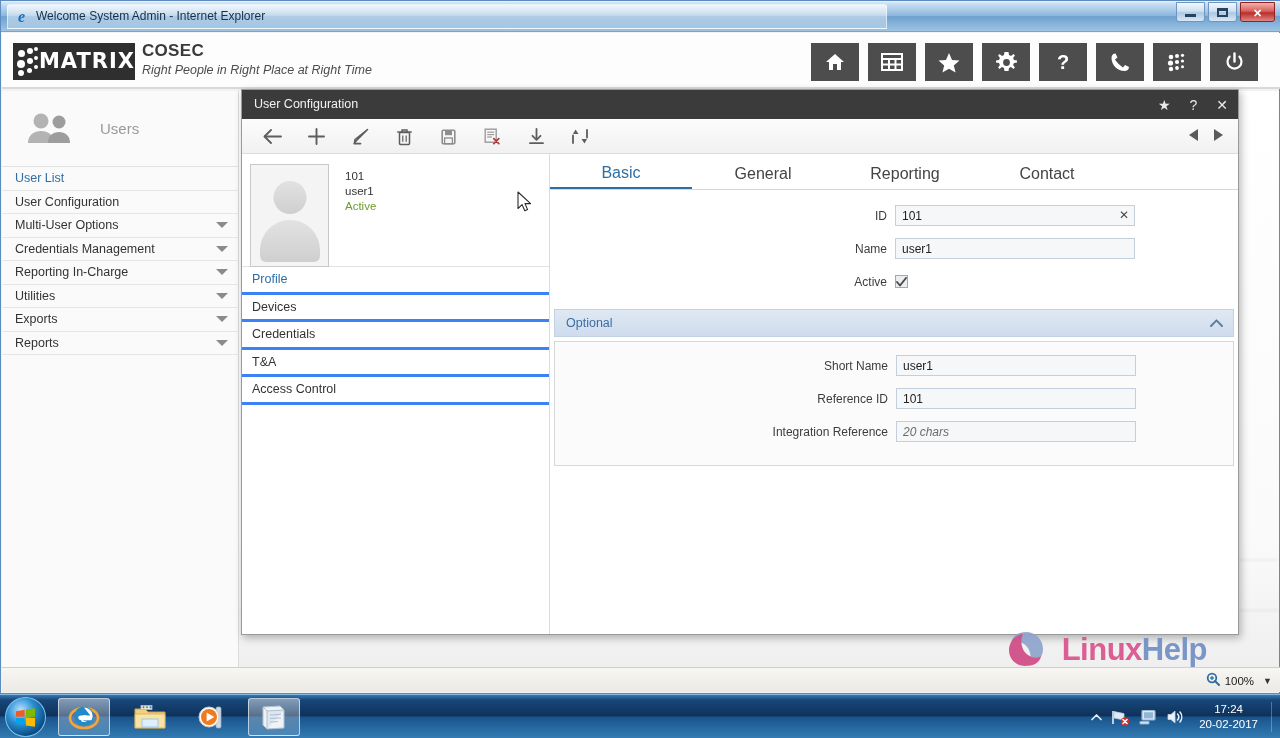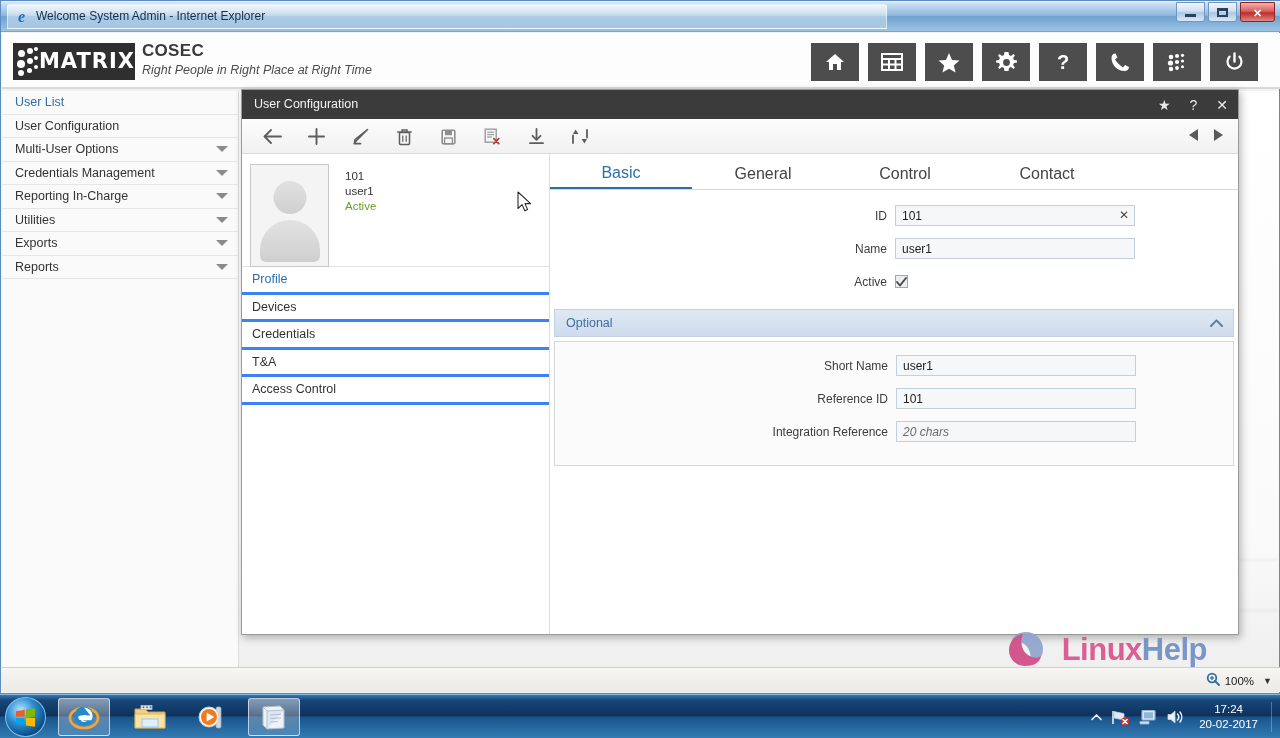--- a/index.html
+++ b/index.html
@@ -390,20 +390,29 @@
         <div class="hdr-btn" title="Logout">
           <svg width="21" height="21" viewBox="0 0 21 21">
               <path d="M10.5 1.5 v8" stroke="#fff" stroke-width="2.4" stroke-linecap="round" fill="none"></path>
               <path d="M5.6 4.6 a7 7 0 1 0 9.8 0" stroke="#fff" stroke-width="2.2" fill="none" stroke-linecap="round"></path>
             </svg>
         </div>
       </div>
     </div>
 
     <div id="leftnav">
+      <div id="users-head">
+        <svg width="56" height="34" viewBox="0 0 56 34">
+          <circle cx="17" cy="9" r="7.5" fill="#b3b3b3"></circle>
+          <path d="M4 31 c0-8 6-12 13-12 s13 4 13 12 z" fill="#b3b3b3"></path>
+          <circle cx="35" cy="10" r="6.5" fill="#9d9d9d"></circle>
+          <path d="M24 31 c0-7.5 5-11 11-11 s11 3.5 11 11 z" fill="#9d9d9d"></path>
+        </svg>
+        <span class="label">Users</span>
+      </div>
       <div class="nav-item active">
         <span>User List</span>
       </div>
       <div class="nav-item">
         <span>User Configuration</span>
       </div>
       <div class="nav-item">
         <span>Multi-User Options</span>
         <span class="caret"></span>
       </div>
@@ -573,21 +582,21 @@
 
         <div id="mb-right">
           <div id="tabs">
             <div class="tab active">
               <span>Basic</span>
             </div>
             <div class="tab">
               <span>General</span>
             </div>
             <div class="tab">
-              <span>Control</span>
+              <span>Reporting</span>
             </div>
             <div class="tab">
               <span>Contact</span>
             </div>
           </div>
 
           <div style="padding-top:6px;">
             <div class="frow">
               <div class="flabel">ID</div>
               <div class="inwrap">

